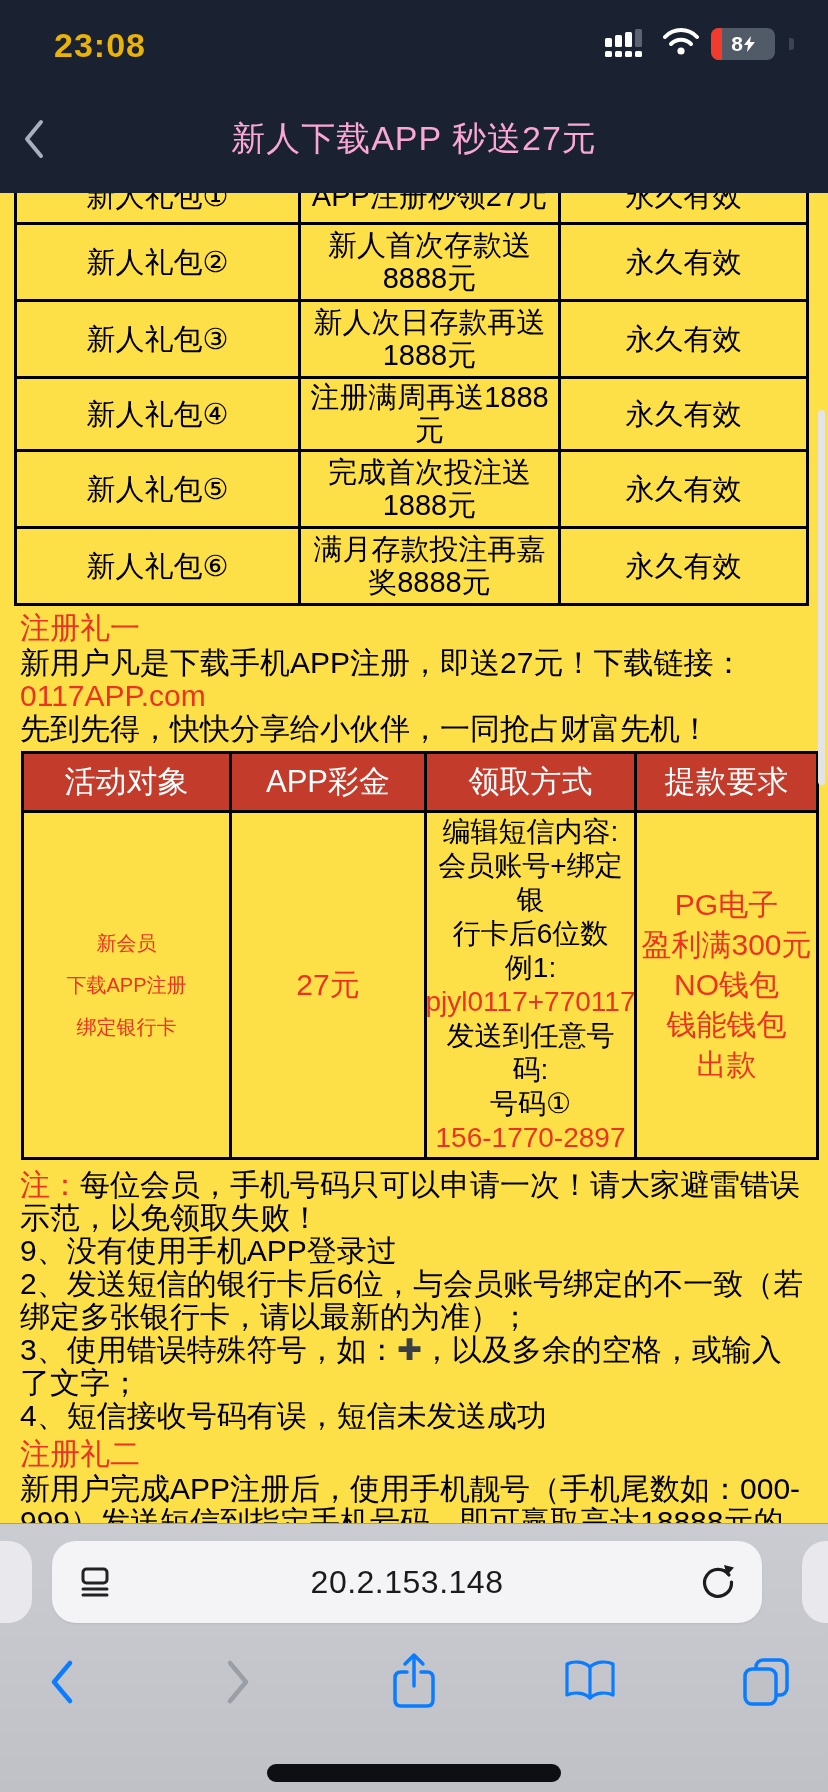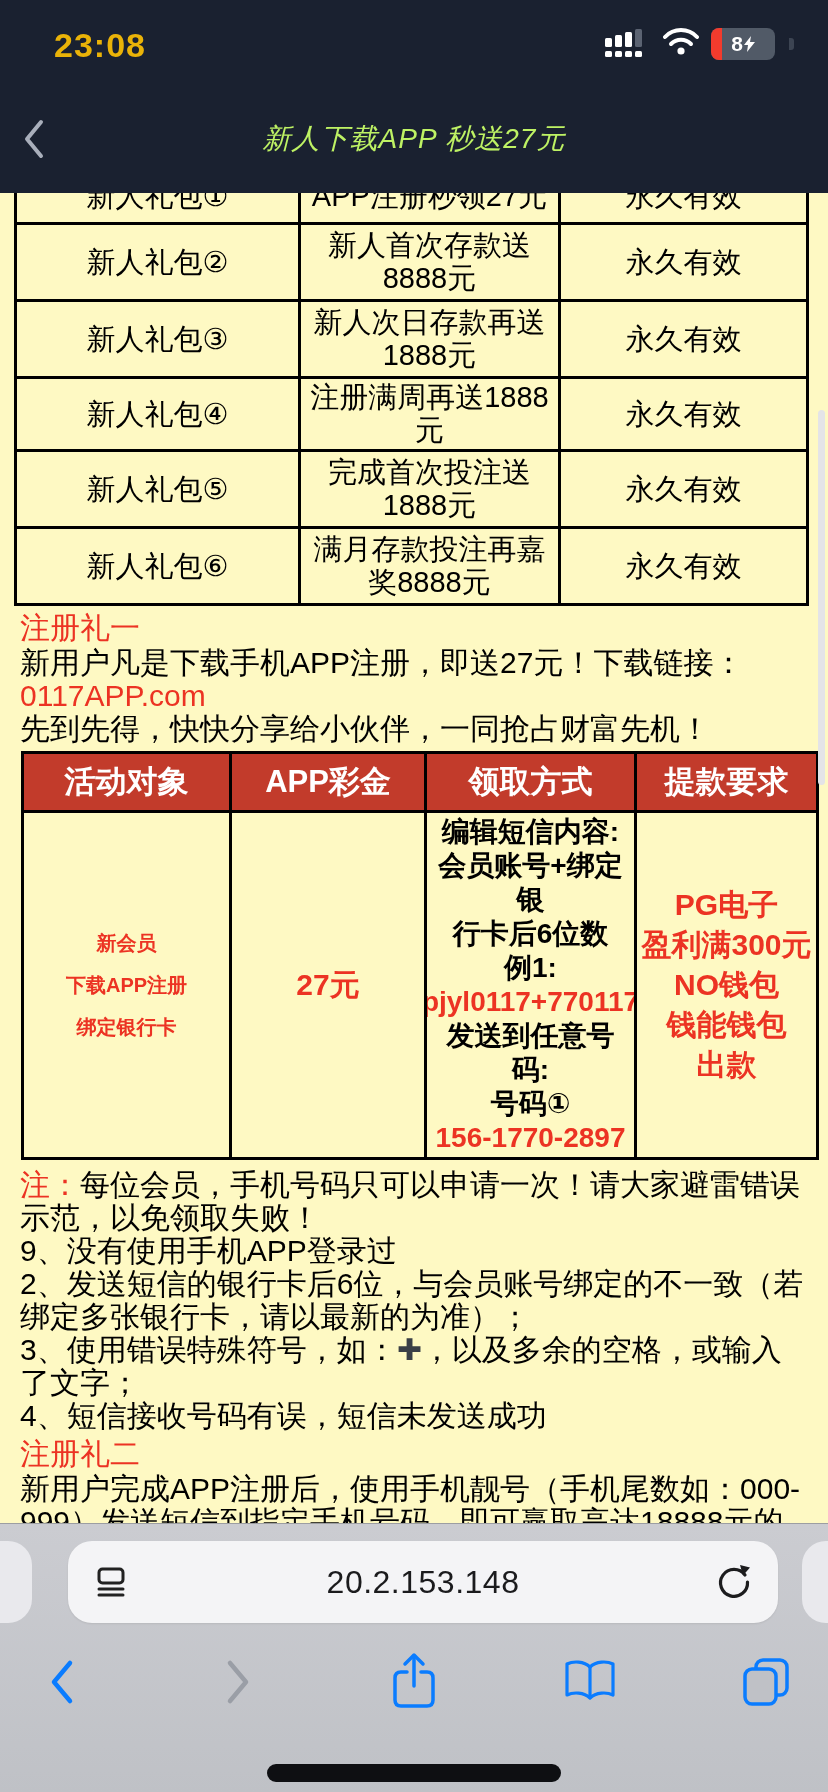--- a/index.html
+++ b/index.html
@@ -12,61 +12,61 @@
   .time{position:absolute;left:54px;top:6px;font-size:34px;font-weight:600;letter-spacing:1px;color:#eab308;}
   .sicons{position:absolute;right:34px;top:6px;display:flex;align-items:center;gap:12px;}
   .batt{position:relative;width:64px;height:32px;background:#515a67;border-radius:8px;overflow:hidden;
         display:flex;align-items:center;justify-content:center;}
   .batt .lvl{position:absolute;left:0;top:0;bottom:0;width:11px;background:#f33b2d;}
   .batt .txt{position:relative;color:#fff;font-size:21px;font-weight:700;display:flex;align-items:center;gap:1px;}
   .nub{width:5px;height:12px;background:#3c4452;border-radius:0 3px 3px 0;margin-left:2px;}
   .nav{position:absolute;left:0;right:0;top:100px;height:90px;}
   .navback{position:absolute;left:22px;top:6px;width:30px;height:66px;display:flex;align-items:center;}
   .navtitle{position:absolute;left:0;right:0;top:0;height:78px;display:flex;align-items:center;justify-content:center;
-            font-size:28px;color:#bef264;font-weight:500;letter-spacing:1px;font-style:italic;}
+            font-size:34px;color:#f9a8d4;font-weight:500;letter-spacing:1px;}
 
   
-  .content{position:relative;height:1599px;overflow:hidden;color:#000;font-size:30px;background:#fef9c3;}
+  .content{position:relative;height:1599px;overflow:hidden;color:#000;font-size:30px;background:#fde047;}
   table{border-collapse:collapse;table-layout:fixed;}
   td,th{border:3px solid #000;text-align:center;vertical-align:middle;padding:2px 4px;overflow:hidden;}
 
   .t1{margin:-26px 0 0 14px;width:792px;font-size:29px;}
   .t1 td{line-height:33px;}
   .t1 tr.h48 td{height:48px;} .t1 tr.h70 td{height:70px;}
 
   .sec{padding:0 20px;}
   .redhead{color:#ec3323;font-size:30px;font-weight:400;margin:4px 0 0 0;line-height:36px;}
   .para{margin:0;line-height:33px;}
   .red{color:#ec3323;}
   a.redlink{color:#ec3323;text-decoration:none;}
 
   .t2{margin:6px 0 0 21px;width:795px;}
-  .t2 th{background:#c23b2b;color:#fff;font-size:31px;font-weight:700;height:52px;}
-  .t2 td{height:266px;font-weight:bold;}
+  .t2 th{background:#c23b2b;color:#fff;font-size:31px;font-weight:400;height:52px;}
+  .t2 td{height:266px;}
   .cell-lines{display:flex;flex-direction:column;align-items:center;justify-content:center;}
   .tgt{font-size:20px;line-height:42px;color:#ec3323;}
   .bonus{font-size:30px;color:#ec3323;}
   .claim{font-size:28px;line-height:34px;color:#000;}
   .wd{font-size:30px;line-height:40px;color:#ec3323;text-align:right;}
 
   .note{margin-top:8px;}
   .nitem{margin:0;line-height:33px;}
   .plus{font-weight:700;color:#3a3f46;}
 
   .t3{margin:6px 0 0 22px;width:782px;}
   .t3 th{background:#c23b2b;color:#fff;font-size:31px;font-weight:400;height:84px;}
   .t3 td{height:68px;font-size:30px;}
 
   
   .sbar{position:absolute;right:3px;top:410px;width:7px;height:375px;border-radius:4px;background:#e4e4e7;z-index:3;}
 
   
   .chrome{position:absolute;left:0;right:0;top:1523px;height:269px;z-index:5;
           background:linear-gradient(#cbccd1,#bfc1c6);border-top:1px solid rgba(0,0,0,0.18);}
-  .pill{position:absolute;left:68px;top:17px;width:710px;height:82px;background:#f4f4f6;border-radius:24px;
+  .pill{position:absolute;left:52px;top:17px;width:710px;height:82px;background:#f4f4f6;border-radius:24px;
         box-shadow:0 1px 2px rgba(0,0,0,0.08);}
   .sidecard{position:absolute;top:17px;width:60px;height:82px;background:#e9e9ed;border-radius:24px;}
   .sidecard.l{left:-28px;} .sidecard.r{right:-34px;}
   .urltxt{position:absolute;left:0;right:0;top:0;height:82px;display:flex;align-items:center;justify-content:center;
           font-size:32px;color:#1b1b1d;letter-spacing:0.5px;}
   .pill-ic{position:absolute;top:0;height:82px;display:flex;align-items:center;}
   .pill-ic.lft{left:26px;} .pill-ic.rgt{right:24px;}
   .tbar{position:absolute;left:0;right:0;top:122px;height:72px;display:flex;justify-content:space-between;
         align-items:center;padding:0 34px;box-sizing:border-box;}
   .tbtn{width:56px;height:64px;display:flex;align-items:center;justify-content:center;}

